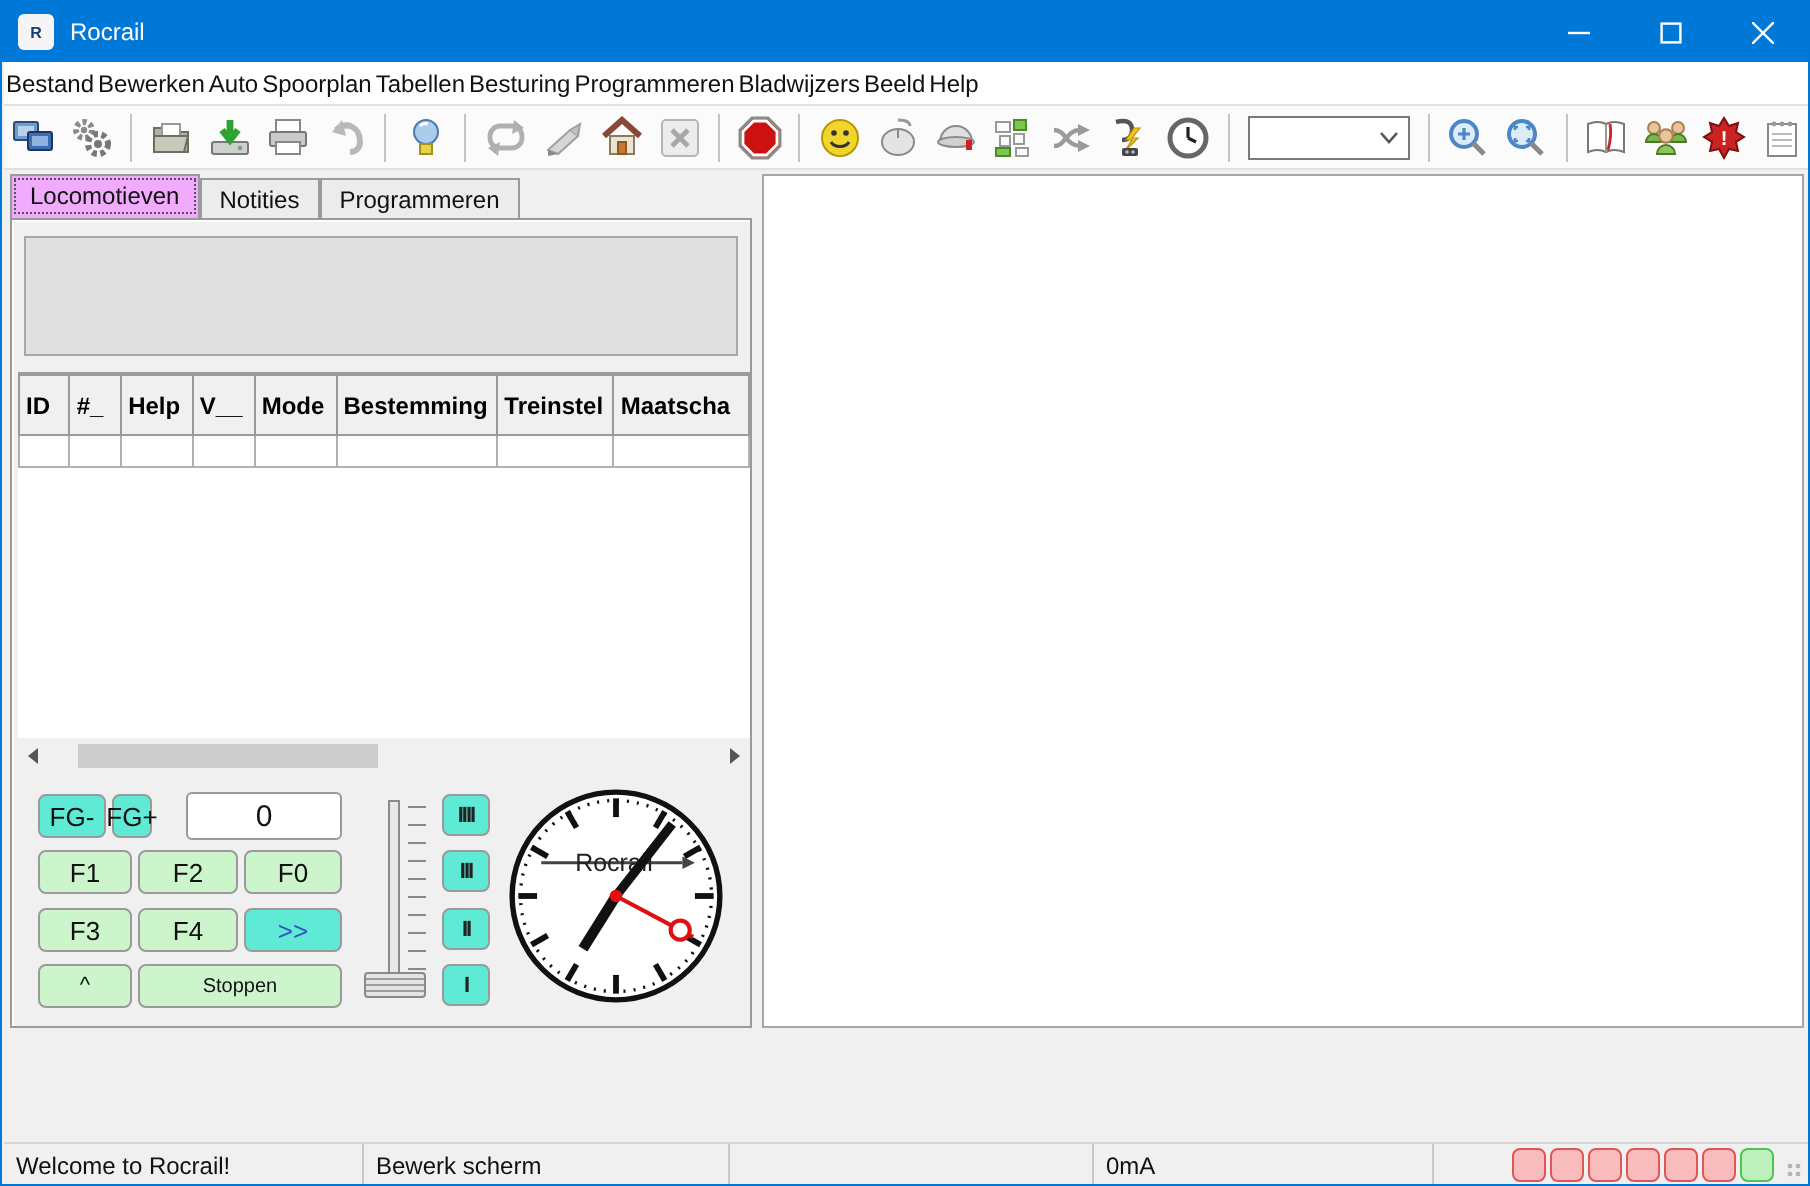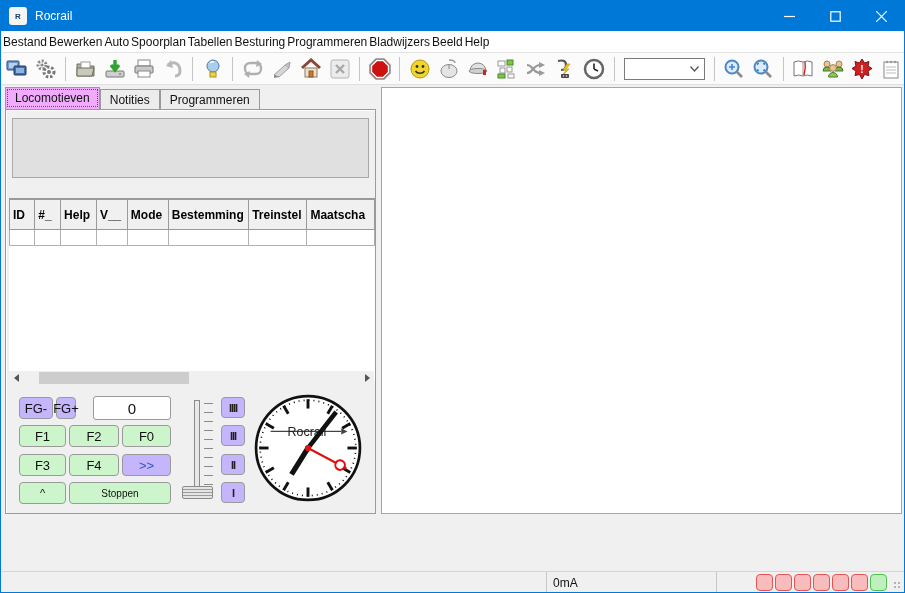--- a/index.html
+++ b/index.html
@@ -23,32 +23,32 @@
   .combo .chev{margin-right:5px;}
   .combo .val{flex:1;font-size:11px;padding-left:4px;color:#111;}
   
   .content{position:absolute;left:1px;top:84px;width:903px;height:432px;background:#f0f0f0;}
   .left-panel{position:absolute;left:0;top:0;width:377px;height:432px;}
   .tabs{position:absolute;left:3px;top:2px;height:22px;display:flex;align-items:flex-end;}
   .tab{font-size:12px;padding:3px 9px;border:1px solid #9a9a9a;border-bottom:none;background:#ececec;color:#111;margin-right:0px;height:20px;}
   .tab.active{background:#f0abfc;height:22px;outline:1px dotted #555;outline-offset:-3px;position:relative;z-index:2;}
   .tab-content{position:absolute;left:3px;top:24px;width:371px;height:405px;border:1px solid #9a9a9a;background:#f0f0f0;box-shadow:inset 1px 1px 0 #ffffff;}
   .image-box{position:absolute;left:6px;top:8px;width:357px;height:60px;background:#e0e0e0;border:1px solid #a8a8a8;}
-  .loc-table{position:absolute;left:3px;top:88px;width:366px;height:183px;background:#fff;overflow:hidden;border-top:1px solid #9a9a9a;}
+  .loc-table{position:absolute;left:3px;top:76px;width:366px;height:183px;background:#fff;overflow:hidden;border-top:1px solid #9a9a9a;}
   .loc-table table{border-collapse:collapse;table-layout:fixed;}
   .loc-table th{font-size:12px;font-weight:bold;text-align:left;padding:0 3px;height:30px;background:#f0f0f0;border:1px solid #9a9a9a;white-space:nowrap;overflow:hidden;}
   .loc-table td{height:16px;border:1px solid #b0b0b0;background:#fff;}
   .hscroll{position:absolute;left:3px;top:261px;width:365px;height:14px;background:#f0f0f0;display:flex;align-items:center;}
   .harrow{width:14px;height:14px;display:flex;align-items:center;justify-content:center;}
   .tri-l{width:0;height:0;border-top:4px solid transparent;border-bottom:4px solid transparent;border-right:5px solid #555;}
   .tri-r{width:0;height:0;border-top:4px solid transparent;border-bottom:4px solid transparent;border-left:5px solid #555;}
   .hthumb{position:absolute;left:16px;top:1px;width:150px;height:12px;background:#cdcdcd;}
   .htrack{position:relative;flex:1;height:14px;}
   
-  .btn{position:absolute;border:1px solid #9a9a9a;border-radius:4px;font-size:13px;display:flex;align-items:center;justify-content:center;color:#111;background:#c4b5fd;}
+  .btn{position:absolute;border:1px solid #9a9a9a;border-radius:4px;font-size:13px;display:flex;align-items:center;justify-content:center;color:#111;background:#5eead4;}
   .btn.green{background:#ccf5cc;}
   .speed-display{position:absolute;border:1px solid #9a9a9a;border-radius:3px;background:#fff;font-size:15px;display:flex;align-items:center;justify-content:center;color:#111;}
   .slider-track{position:absolute;left:188px;top:290px;width:6px;height:96px;background:#e8e8e8;border:1px solid #8a8a8a;}
   .slider-tick{position:absolute;left:198px;width:9px;height:1px;background:#8a8a8a;}
   .slider-handle{position:absolute;left:176px;top:376px;width:31px;height:13px;background:#e4e4e4;border:1px solid #8a8a8a;border-radius:2px;background-image:repeating-linear-gradient(to bottom,#e4e4e4 0 2px,#9c9c9c 2px 3px);}
   .gearbtn{width:24px;height:21px;font-size:11px;letter-spacing:-1px;font-weight:bold;color:#222;}
   
   .right-panel{position:absolute;left:379px;top:2px;width:521px;height:427px;background:#fff;border:1px solid #a6a6a6;}
   
   .bottom{position:absolute;left:1px;top:516px;width:903px;height:54px;background:#f0f0f0;}
@@ -423,20 +423,22 @@
           <circle cx="52" cy="52" r="3" fill="#e01010"></circle>
         </svg>
       </div>
     </div>
 
     <div class="right-panel"></div>
   </div>
 
 
   <div class="statusbar">
+    <div class="sb-sec" style="left:0;width:180px">Welcome to Rocrail!</div>
+    <div class="sb-sec" style="left:180px;width:183px">Bewerk scherm</div>
     <div class="sb-sec" style="left:363px;width:182px"></div>
     <div class="sb-sec" style="left:545px;width:170px">0mA</div>
     <div class="sb-sec" style="left:715px;width:188px;border-right:none">
       <div class="leds">
         <div class="led red"></div>
         <div class="led red"></div>
         <div class="led red"></div>
         <div class="led red"></div>
         <div class="led red"></div>
         <div class="led red"></div>

